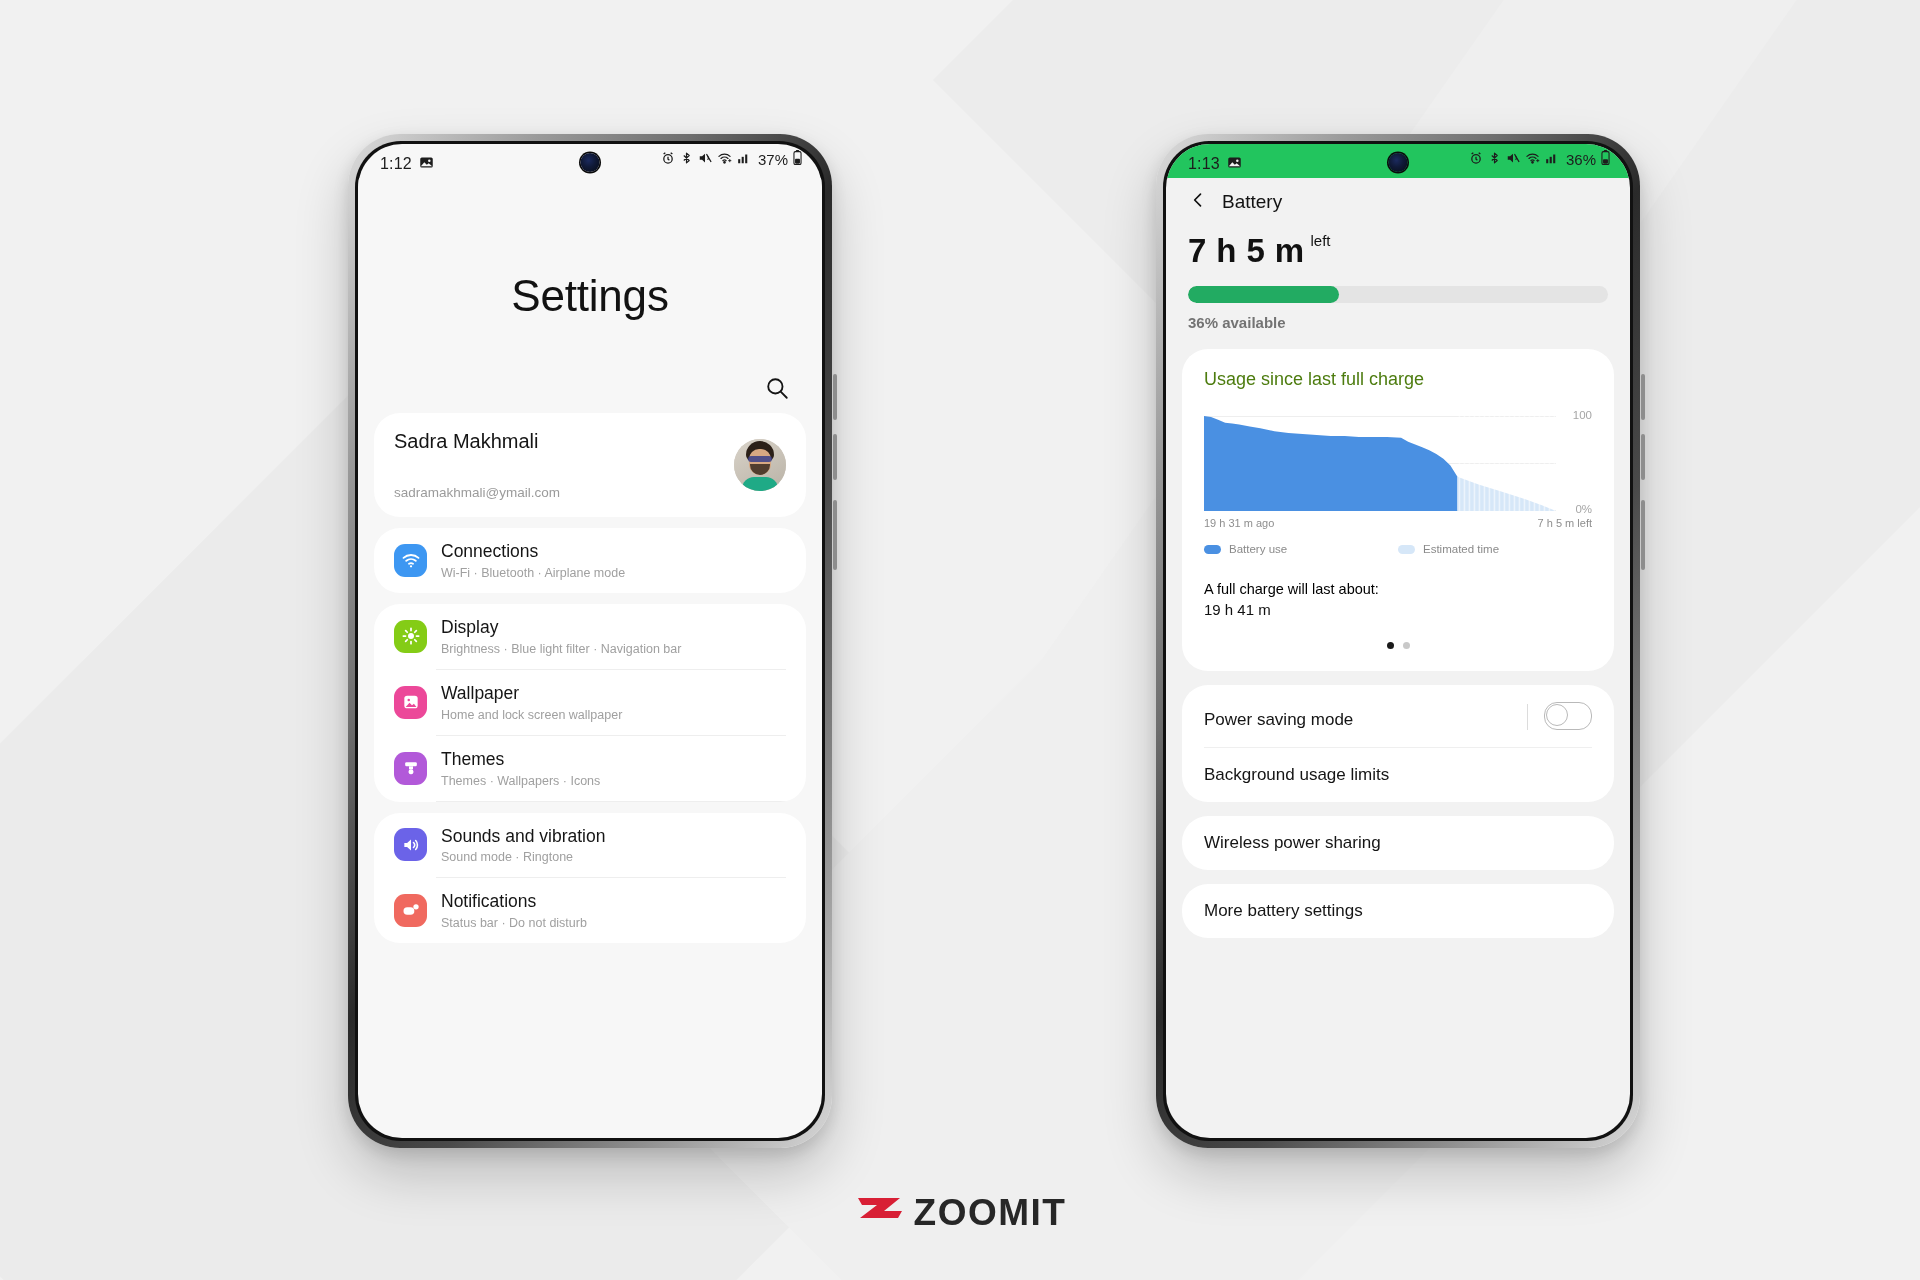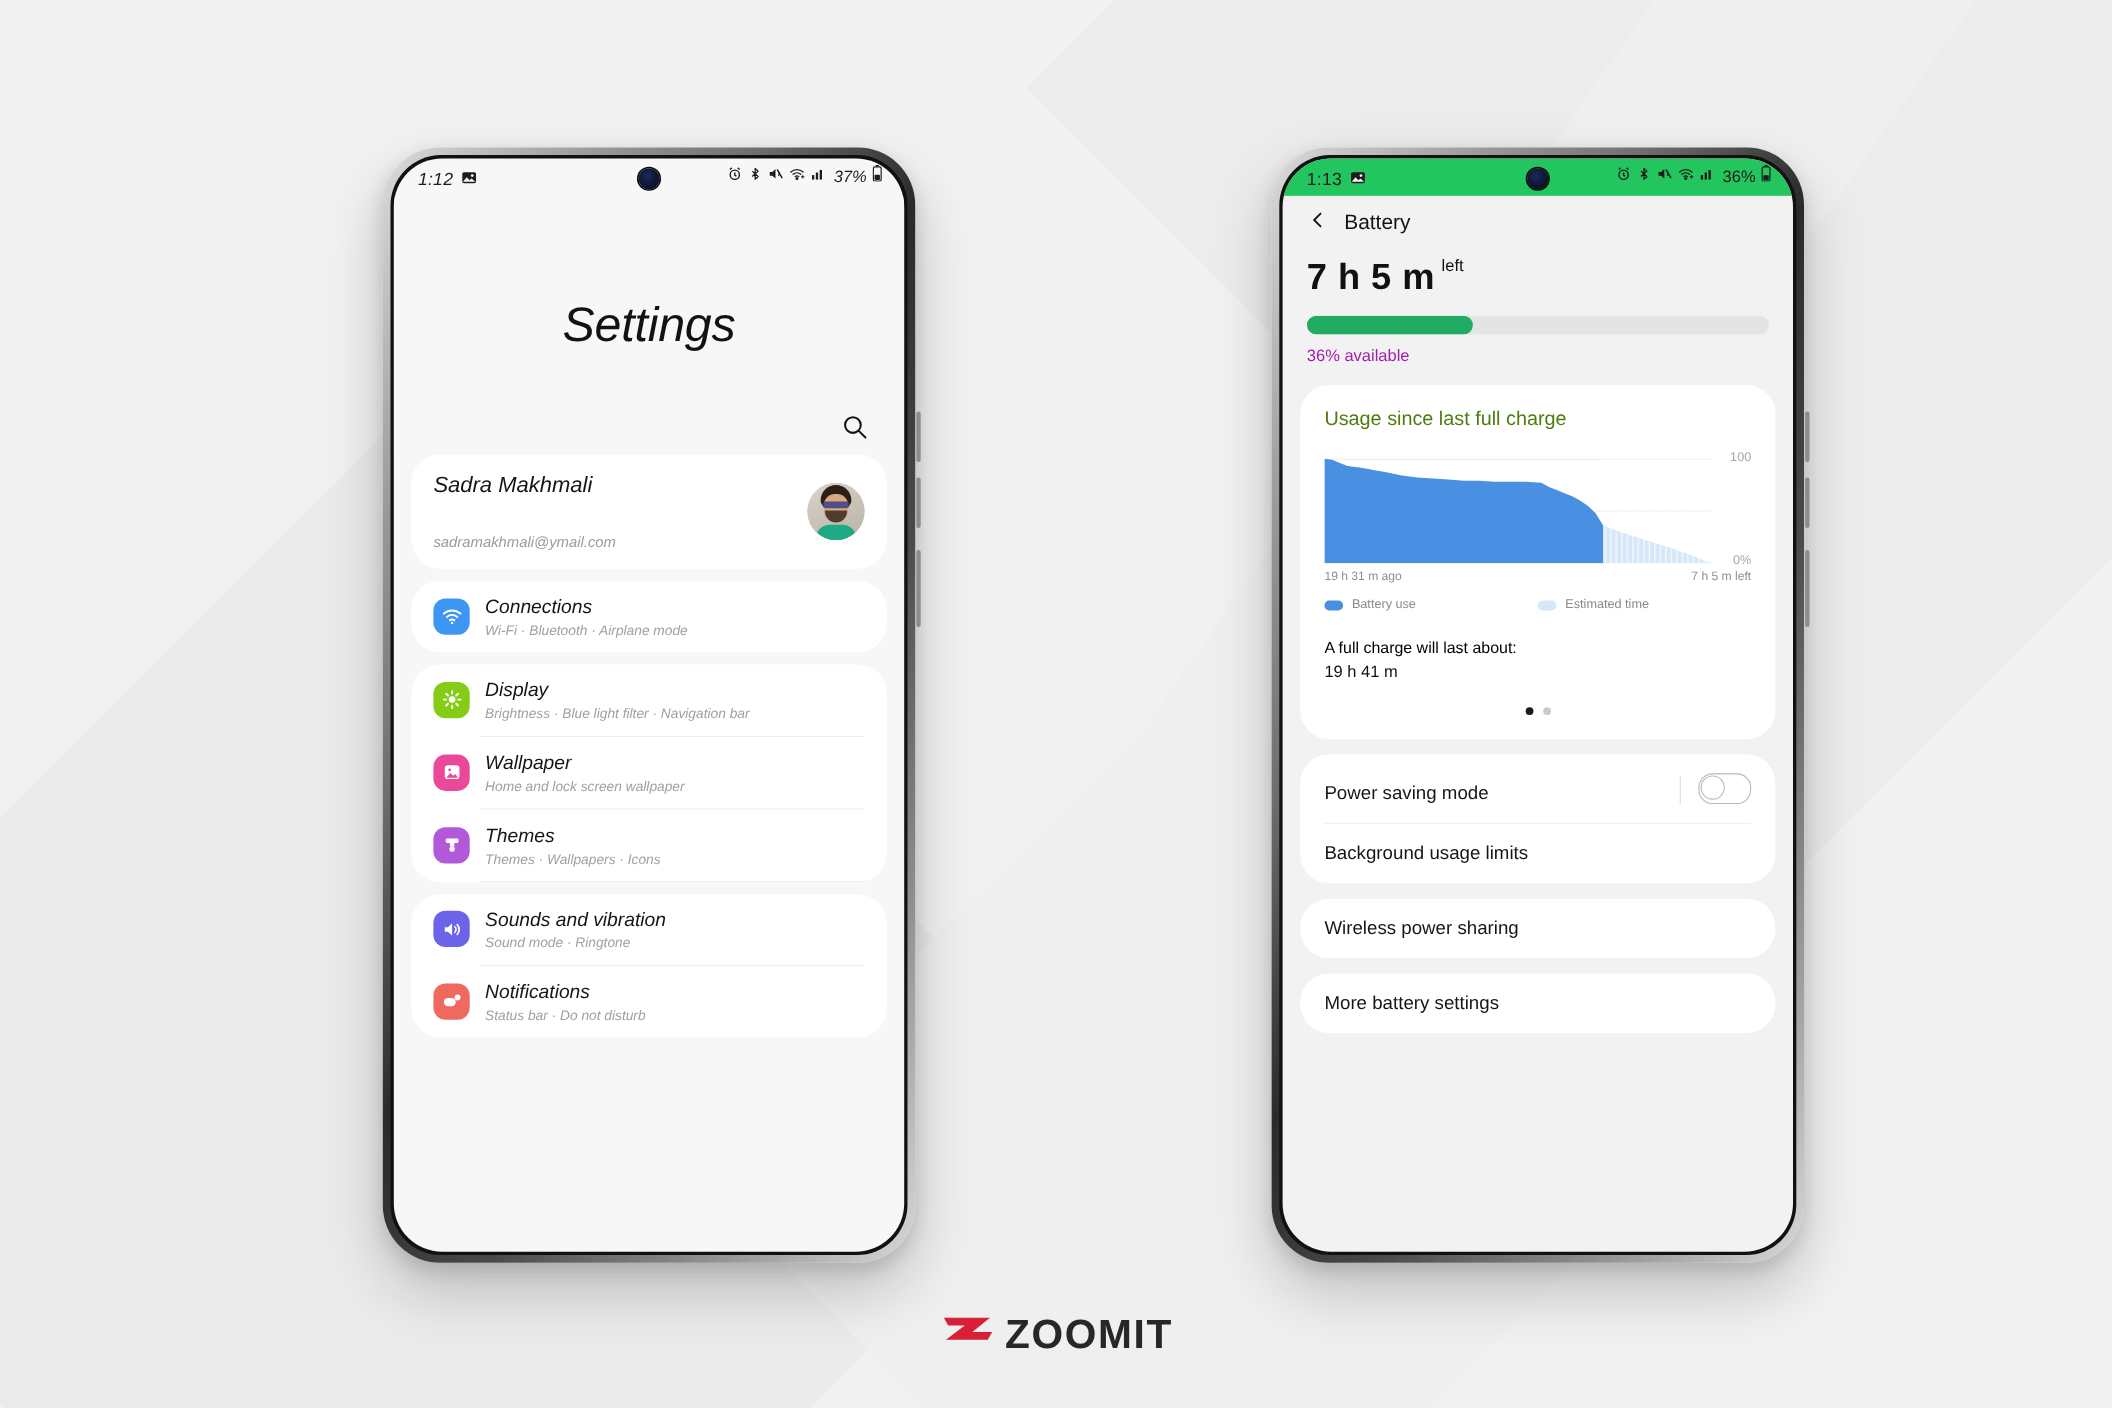--- a/index.html
+++ b/index.html
@@ -38,21 +38,21 @@
   }
   .phone-inner{
     position:relative;width:100%;height:100%;
     border-radius:46px;background:#111;padding:3px;box-sizing:border-box;
   }
   .screen{
     position:relative;width:100%;height:100%;
     border-radius:44px;overflow:hidden;background:#f7f7f7;
     box-sizing:border-box;
   }
-  #phone1{left:348px;top:134px;width:470px;height:1000px;font-style:italic;}
+  #phone1{left:348px;top:134px;width:470px;height:1000px;}
   #phone2{left:1156px;top:134px;width:470px;height:1000px;}
 
   
   .side-btn{position:absolute;width:4px;background:#8d8d8d;border-radius:3px;}
 
   
   .statusbar{
     height:34px;display:flex;align-items:center;
     padding:6px 20px 0 22px;box-sizing:border-box;
     font-size:16px;color:#1d1d1d;position:relative;
@@ -108,21 +108,21 @@
   .item-sub{font-size:12.5px;color:#a0a0a0;margin-top:3px;}
 
   
   .bat-head{display:flex;align-items:center;gap:14px;padding:12px 22px 4px 22px;}
   .bat-head-title{font-size:19px;color:#131313;}
   .bat-big{padding:14px 22px 0 22px;display:flex;align-items:flex-start;}
   .bat-big-main{font-size:33px;font-weight:700;color:#111;letter-spacing:.4px;}
   .bat-big-left{font-size:15px;color:#111;margin-left:6px;}
   .bat-bar-wrap{margin:16px 22px 0 22px;height:17px;border-radius:9px;background:#e4e4e4;overflow:hidden;}
   .bat-bar-fill{height:100%;border-radius:9px;background:#22ab62;}
-  .bat-avail{margin:11px 22px 0 22px;font-size:15px;color:#a21caf;}
+  .bat-avail{margin:11px 22px 0 22px;font-size:15px;color:#737373;font-weight:bold;}
 
   .bat-card{background:#fff;margin:18px 16px 0 16px;border-radius:26px;overflow:hidden;padding:0;}
   .usage-title{font-size:18px;color:#4d7c0f;padding:20px 22px 0 22px;}
   .chart-area{position:relative;margin:26px 22px 0 22px;height:95px;}
   .grid-line{position:absolute;left:0;right:36px;height:1px;background:#eeeeee;}
   .axis-lab{position:absolute;right:0;font-size:11.5px;color:#a6a6a6;}
   .chart-svg{position:absolute;left:0;top:0;}
   .chart-foot{display:flex;justify-content:space-between;margin:6px 22px 0 22px;font-size:11px;color:#8e8e8e;}
   .legend{display:flex;margin:14px 22px 0 22px;font-size:11.5px;color:#8a8a8a;}
   .legend-item{display:flex;align-items:center;gap:8px;width:50%;}

